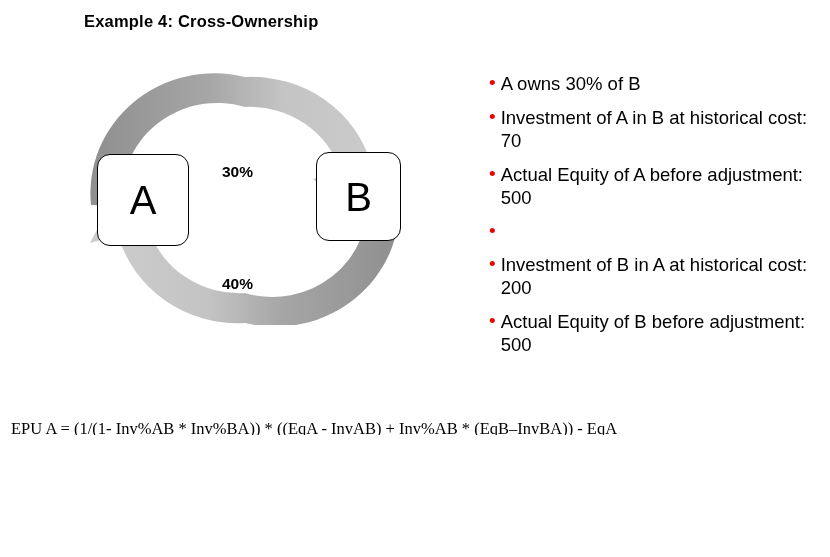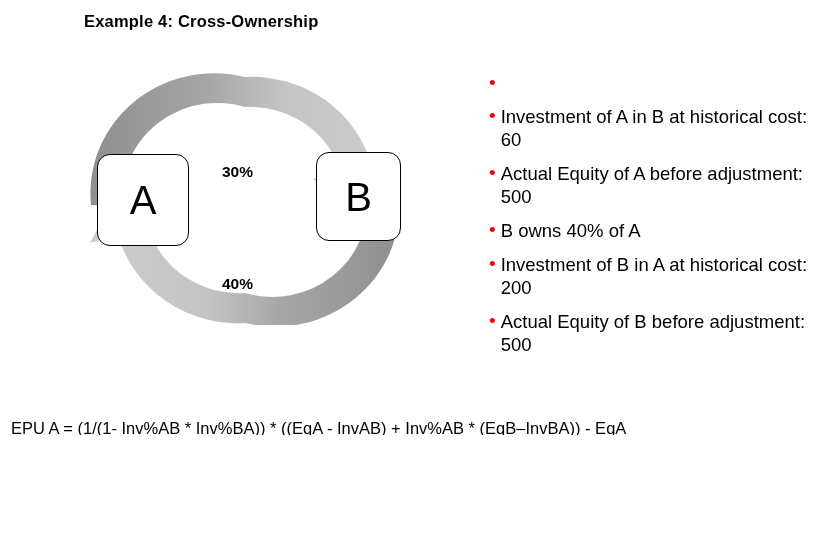--- a/index.html
+++ b/index.html
@@ -117,20 +117,21 @@
     position: absolute;
     left: 11px;
     top: 412px;
     width: 810px;
   }
   .formula-line {
     font-size: 16.5px;
     line-height: 33px;
     white-space: nowrap;
     color: #000000;
+    font-family: Liberation Serif, serif;
   }
 </style>
 </head>
 <body>
 
 <div id="slide">
 
   <div id="title">Example 4: Cross-Ownership</div>
 
   <div id="diagram">
@@ -189,35 +190,35 @@
     </div>
 
     <div class="pct-label" id="pct-top">30%</div>
     <div class="pct-label" id="pct-bottom">40%</div>
   </div>
 
   <div id="bullets">
 
     <div class="bullet-item">
       <span class="bullet-dot">•</span>
-    </div>
-
-    <div class="bullet-item">
-      <span class="bullet-dot">•</span>
-      <span class="bullet-text">Investment of A in B at historical cost: 60</span>
+      <span class="bullet-text">A owns 30% of B</span>
+    </div>
+
+    <div class="bullet-item">
+      <span class="bullet-dot">•</span>
+      <span class="bullet-text">Investment of A in B at historical cost: 70</span>
     </div>
 
     <div class="bullet-item">
       <span class="bullet-dot">•</span>
       <span class="bullet-text">Actual Equity of A before adjustment: 500</span>
     </div>
 
     <div class="bullet-item">
       <span class="bullet-dot">•</span>
-      <span class="bullet-text">B owns 40% of A</span>
     </div>
 
     <div class="bullet-item">
       <span class="bullet-dot">•</span>
       <span class="bullet-text">Investment of B in A at historical cost: 200</span>
     </div>
 
     <div class="bullet-item">
       <span class="bullet-dot">•</span>
       <span class="bullet-text">Actual Equity of B before adjustment: 500</span>

